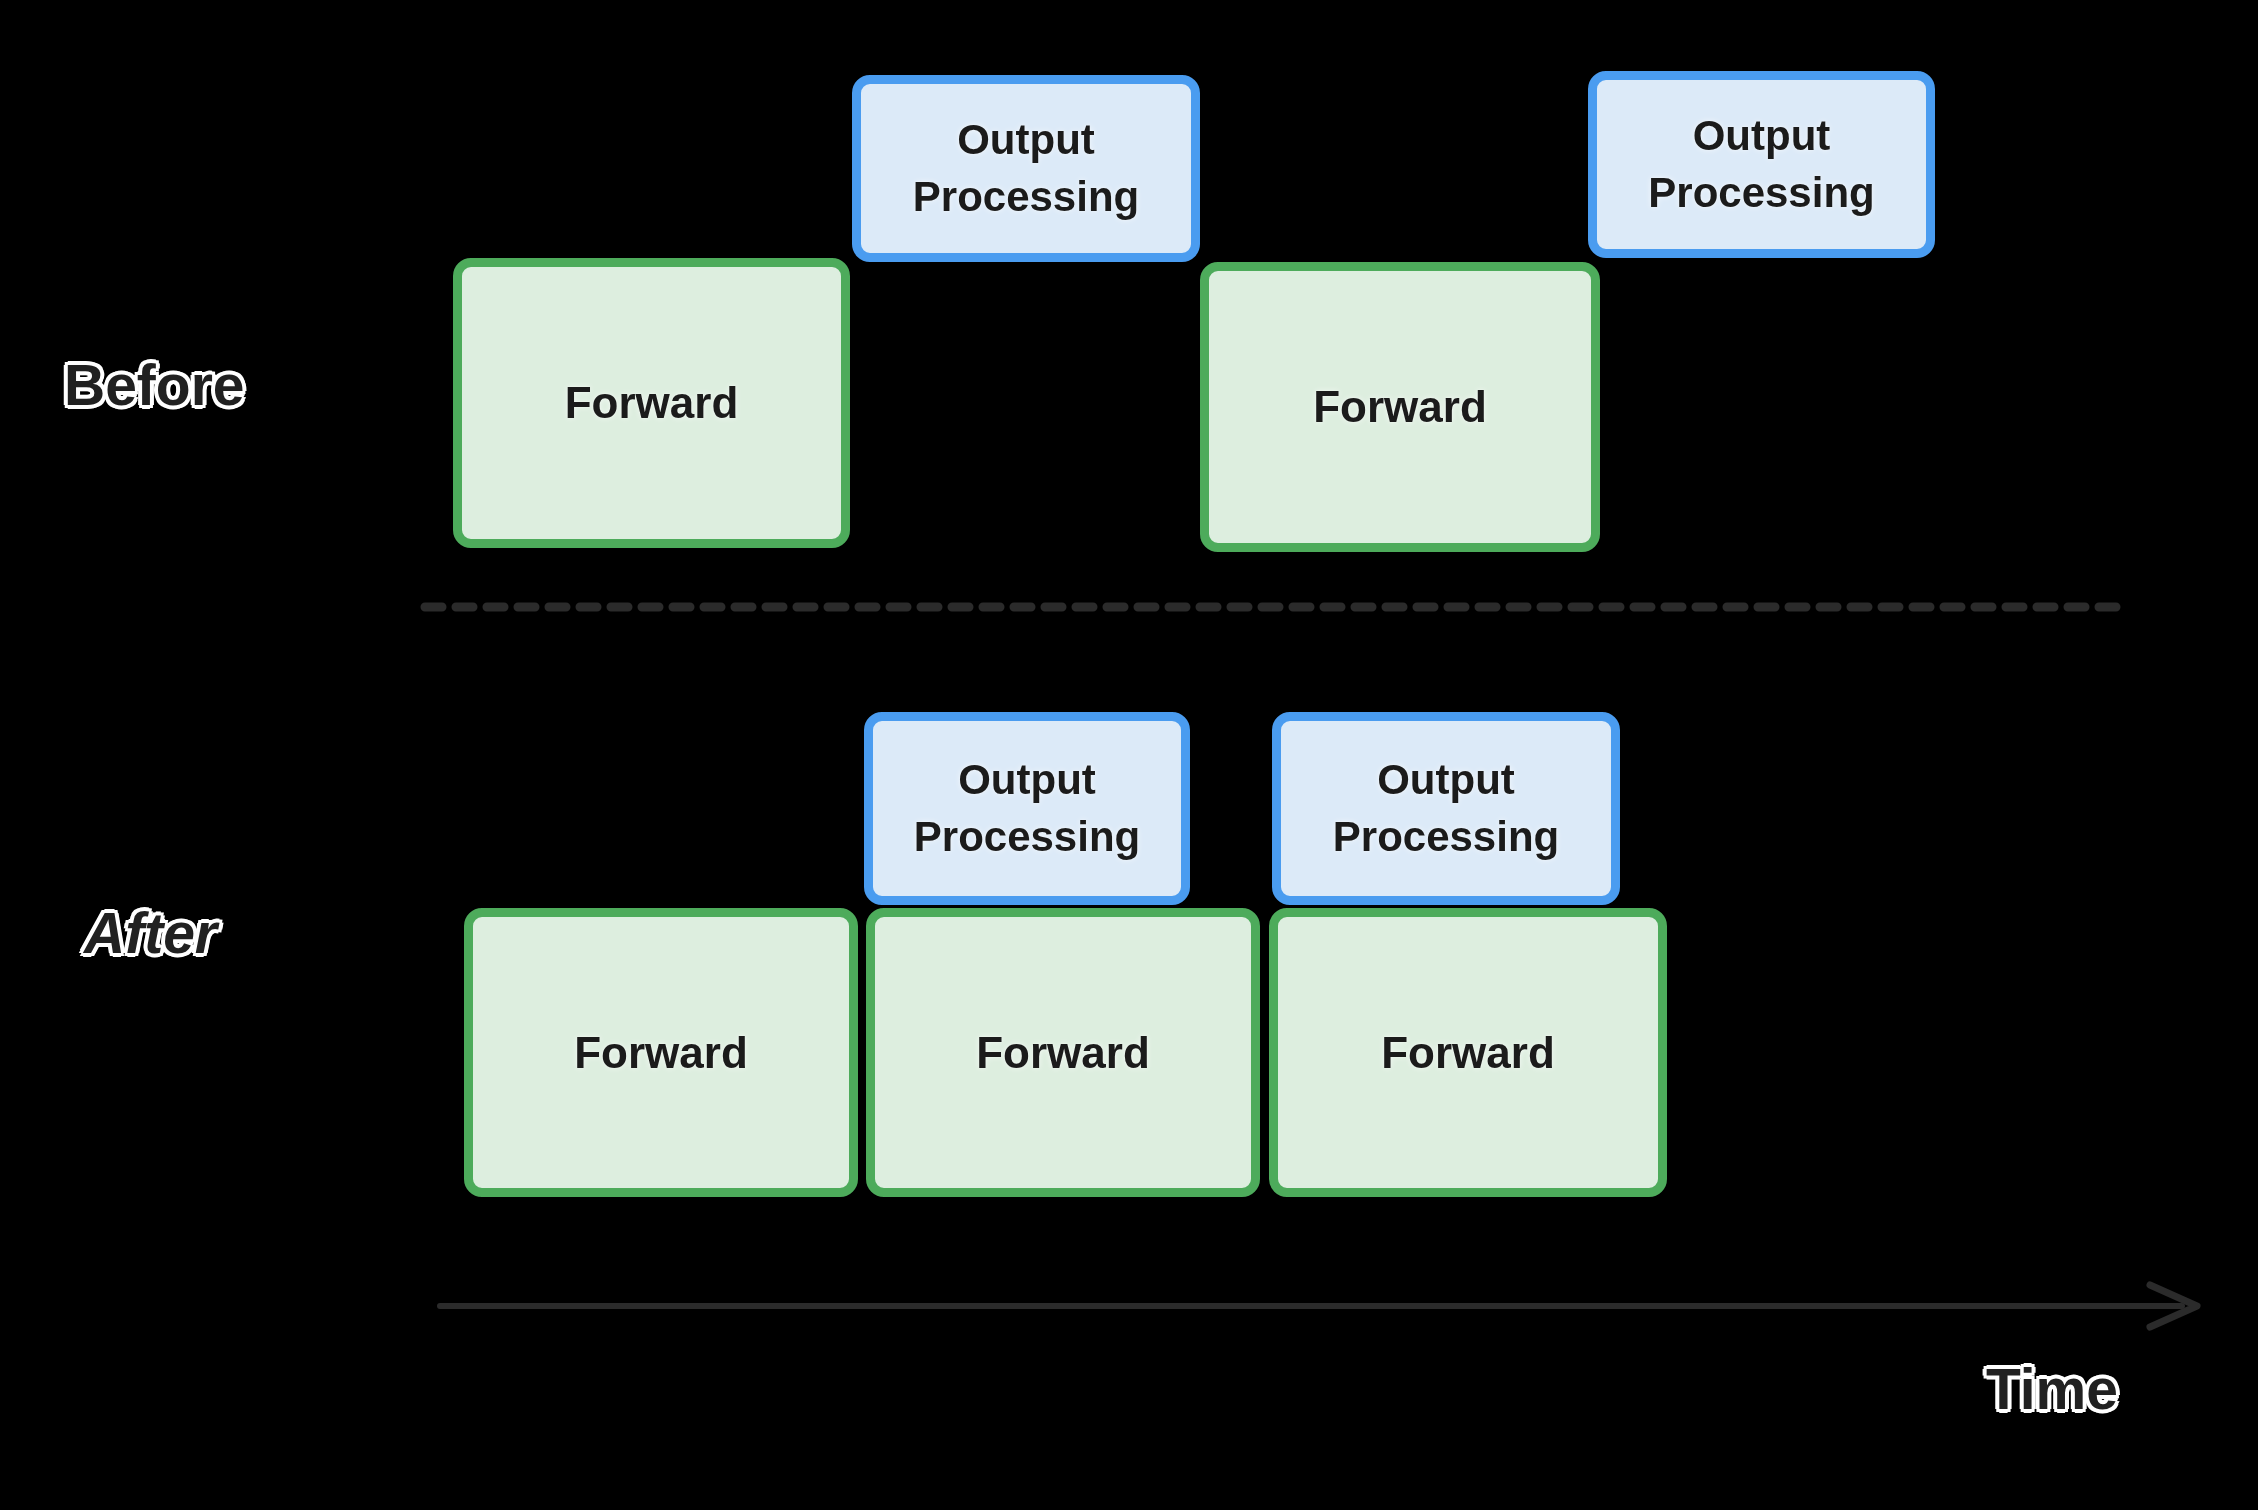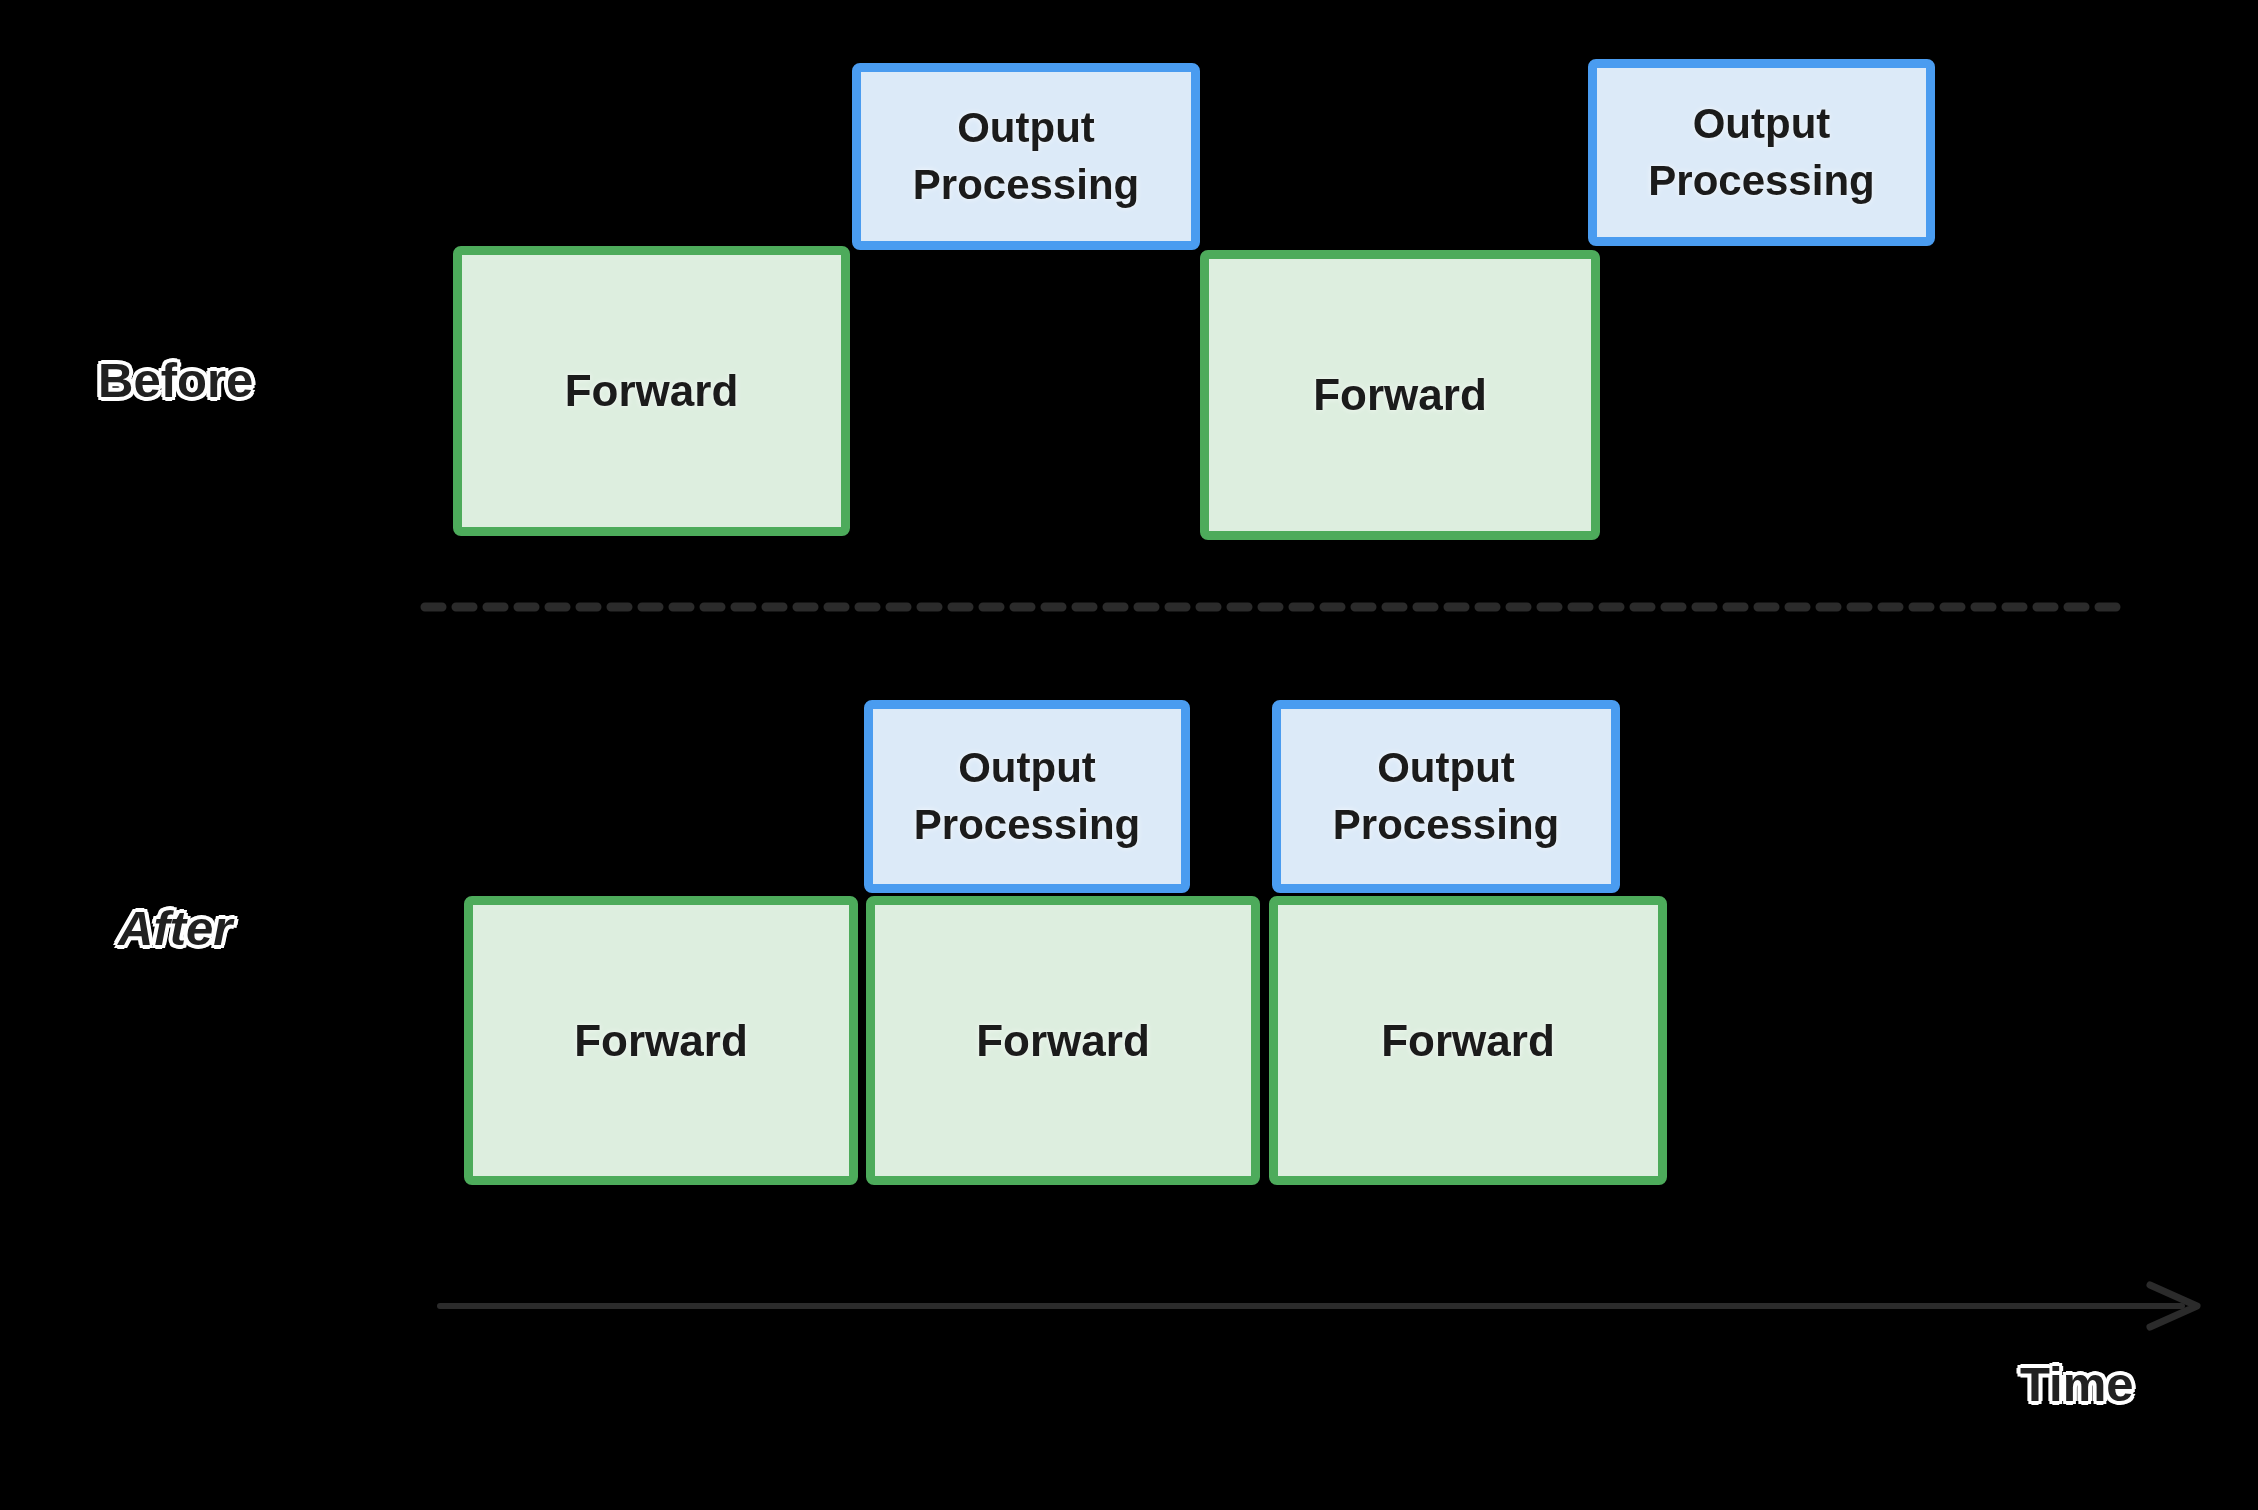--- a/index.html
+++ b/index.html
@@ -26,54 +26,54 @@
     position: absolute; left: 0; top: 0;
     width: 2258px; height: 1510px;
     background: var(--background);
   }
   .box {
     position: absolute;
     display: flex; align-items: center; justify-content: center;
     text-align: center;
     font-weight: bold;
     color: var(--box-text);
-    border-radius: 8px;
+    border-radius: 18px;
+    margin-top: 12px;
   }
   .box .box-text {
     text-shadow: 0 0 6px rgba(255,255,255,0.65), 0 0 2px rgba(255,255,255,0.45);
   }
   .box.forward {
     background: var(--forward-fill);
     border: 9px solid var(--forward-border);
     font-size: 44px;
   }
   .box.output {
     background: var(--output-fill);
     border: 9px solid var(--output-border);
     font-size: 42px;
     line-height: 1.34;
     padding: 0 20px;
   }
   .section-label {
     position: absolute;
-    font-size: 49px;
+    font-size: 57px;
     font-weight: bold;
     color: var(--section-label-text);
     letter-spacing: 0px;
     text-shadow:
       -3px -3px 0 var(--section-label-outline),
        3px -3px 0 var(--section-label-outline),
       -3px  3px 0 var(--section-label-outline),
        3px  3px 0 var(--section-label-outline),
       -4px  0   0 var(--section-label-outline),
        4px  0   0 var(--section-label-outline),
        0   -4px 0 var(--section-label-outline),
        0    4px 0 var(--section-label-outline);
     white-space: nowrap;
-    margin-left: 34px;
   }
   .overlay-svg {
     position: absolute; left: 0; top: 0;
     width: 2258px; height: 1510px;
     pointer-events: none;
   }
 </style>
 </head>
 <body>
 

